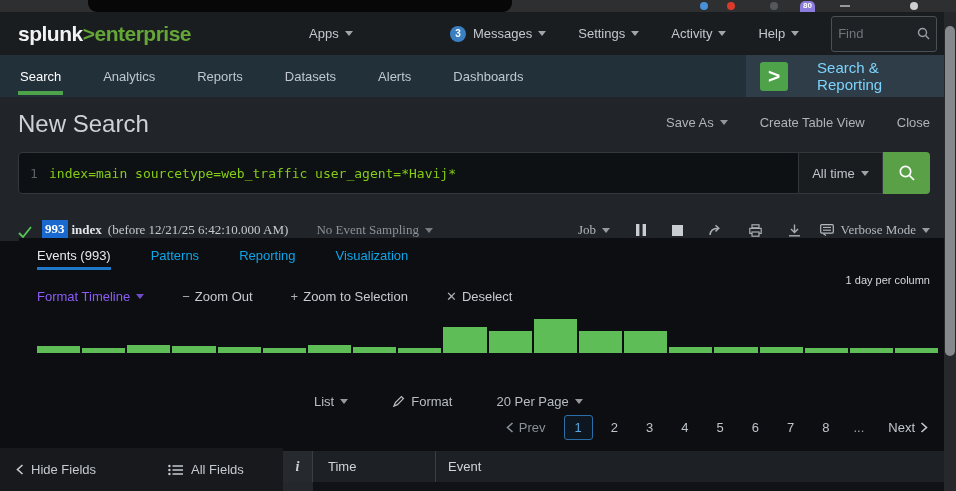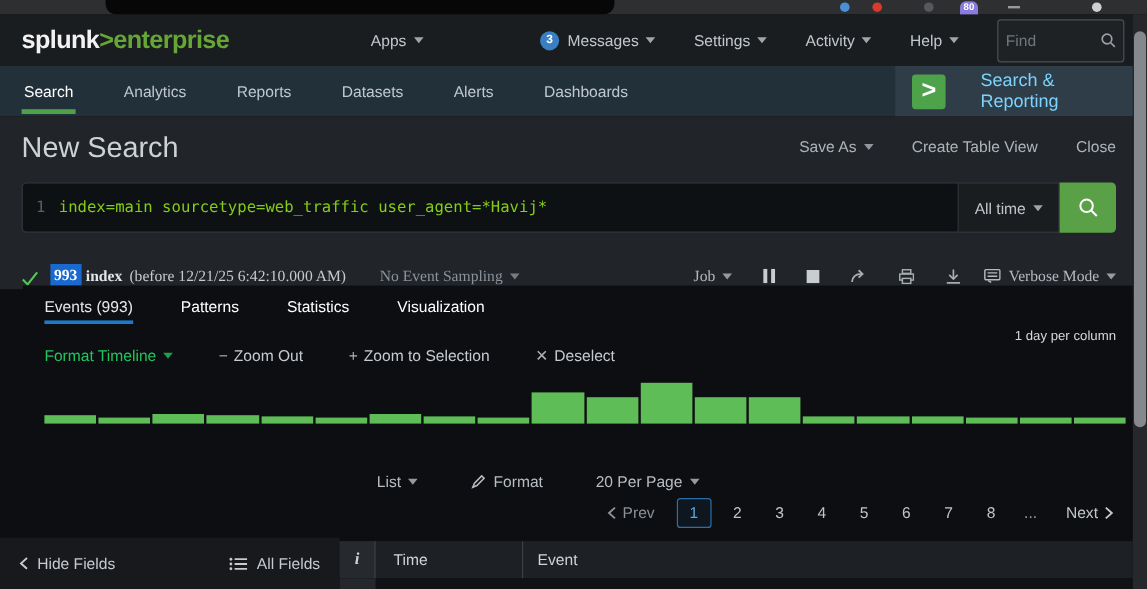--- a/index.html
+++ b/index.html
@@ -71,27 +71,27 @@
   .res-word { font-weight:bold; color:#e3e6e9; margin-right:6px; }
   .res-time { color:#c6cbd0; }
   .sampling { margin-left:28px; color:#8b9299; cursor:pointer; display:flex; align-items:center; }
   .job-cluster { position:absolute; left:560px; display:flex; align-items:center; gap:26px; color:#b2b8bd; }
   .jicon { display:flex; align-items:center; cursor:pointer; }
   .mode-cluster { position:absolute; right:0; display:flex; align-items:center; color:#b5bac0; cursor:pointer; }
 
   
   .blackzone { top:238px; left:0; right:12px; height:210px; background:#0c0e11;margin-left:19px; }
   .tabs { position:absolute; top:0; left:18px; height:34px; display:flex; gap:40px; }
-  .tab { position:relative; display:flex; align-items:center; color:#ffffff; cursor:pointer; white-space:nowrap; }
+  .tab { position:relative; display:flex; align-items:center; color:#0ea5e9; cursor:pointer; white-space:nowrap; }
   .tab.active { color:#e6e9eb; }
   .tab.active::after { content:""; position:absolute; left:0; right:0; bottom:2px; height:3px; background:#1f78c8; }
 
   .tl-toolbar { position:absolute; top:44px; left:18px; right:14px; height:28px;
     display:flex; align-items:center; gap:38px; color:#c6cbd0; }
-  .tl-fmt { color:#22c55e; display:flex; align-items:center; cursor:pointer; }
+  .tl-fmt { color:#8b5cf6; display:flex; align-items:center; cursor:pointer; }
   .tl-btn { cursor:pointer; white-space:nowrap; }
   .tl-btn .sym { color:#aab0b5; margin-right:5px; }
   .tl-scale { position:absolute; right:0; top:-8px; font-size:11px; color:#d5dade; }
 
   .histogram { position:absolute; left:18px; right:6px; top:81px; height:34px;
     display:flex; align-items:flex-end; gap:2px; }
   .histogram .bar { flex:1; cursor:pointer; }
 
   .list-controls { position:absolute; top:148px; left:295px; height:30px;
     display:flex; align-items:center; gap:44px; color:#b8bdc2; }
@@ -102,21 +102,21 @@
     display:flex; align-items:center; gap:8px; }
   .pg-prev { color:#8a9197; display:flex; align-items:center; gap:5px; margin-right:10px; cursor:pointer; }
   .pg-next { color:#c2c7cc; display:flex; align-items:center; gap:5px; margin-left:10px; cursor:pointer;text-align:center; }
   .pg-num { color:#bfc4c9; padding:4px 10px; cursor:pointer; }
   .pg-num.current { color:#5aa7dd; border:1px solid #2c6ea8; border-radius:3px; background:rgba(44,110,168,0.10); }
   .pg-ellipsis { color:#9aa0a6; padding:4px 6px; }
 
   
   .bottombar { top:448px; left:0; right:12px; height:43px; background:#0c0e11; }
   .fields-panel { position:absolute; left:0; top:0; bottom:0; width:283px; background:#17191c;
-    display:flex; align-items:center; color:#c6cbd0;gap:23px; }
+    display:flex; align-items:center; color:#c6cbd0; }
   .hide-fields { margin-left:16px; display:flex; align-items:center; gap:7px; cursor:pointer; }
   .all-fields { margin-left:72px; display:flex; align-items:center; gap:8px; cursor:pointer; }
   .tbl-header { position:absolute; left:283px; right:0; top:3px; height:31px; background:#1d2125;
     display:flex; align-items:stretch; color:#cfd4d8; }
   .th-info { width:30px; background:#26292d; border-right:1px solid #3b3f44; display:flex;
     align-items:center; justify-content:center; font-weight:bold; font-style:italic;
     font-family:"Liberation Serif", serif; font-size:14px; }
   .th-time { width:123px; display:flex; align-items:center; padding-left:15px; border-right:1px solid #3b3f44; }
   .th-event { flex:1; display:flex; align-items:center; padding-left:12px; }
   .row-stub { position:absolute; left:283px; right:0; top:34px; bottom:0; background:#101215; }
@@ -300,21 +300,21 @@
 
   <div class="abs blackzone">
     <div class="tabs">
       <div class="tab active">
           <span>Events (993)</span>
         </div>
       <div class="tab">
           <span>Patterns</span>
         </div>
       <div class="tab">
-          <span>Statistics</span>
+          <span>Reporting</span>
         </div>
       <div class="tab">
           <span>Visualization</span>
         </div>
     </div>
 
     <div class="tl-toolbar">
       <div class="tl-fmt">
           <span>Format Timeline</span>
           <span class="caret"></span>

